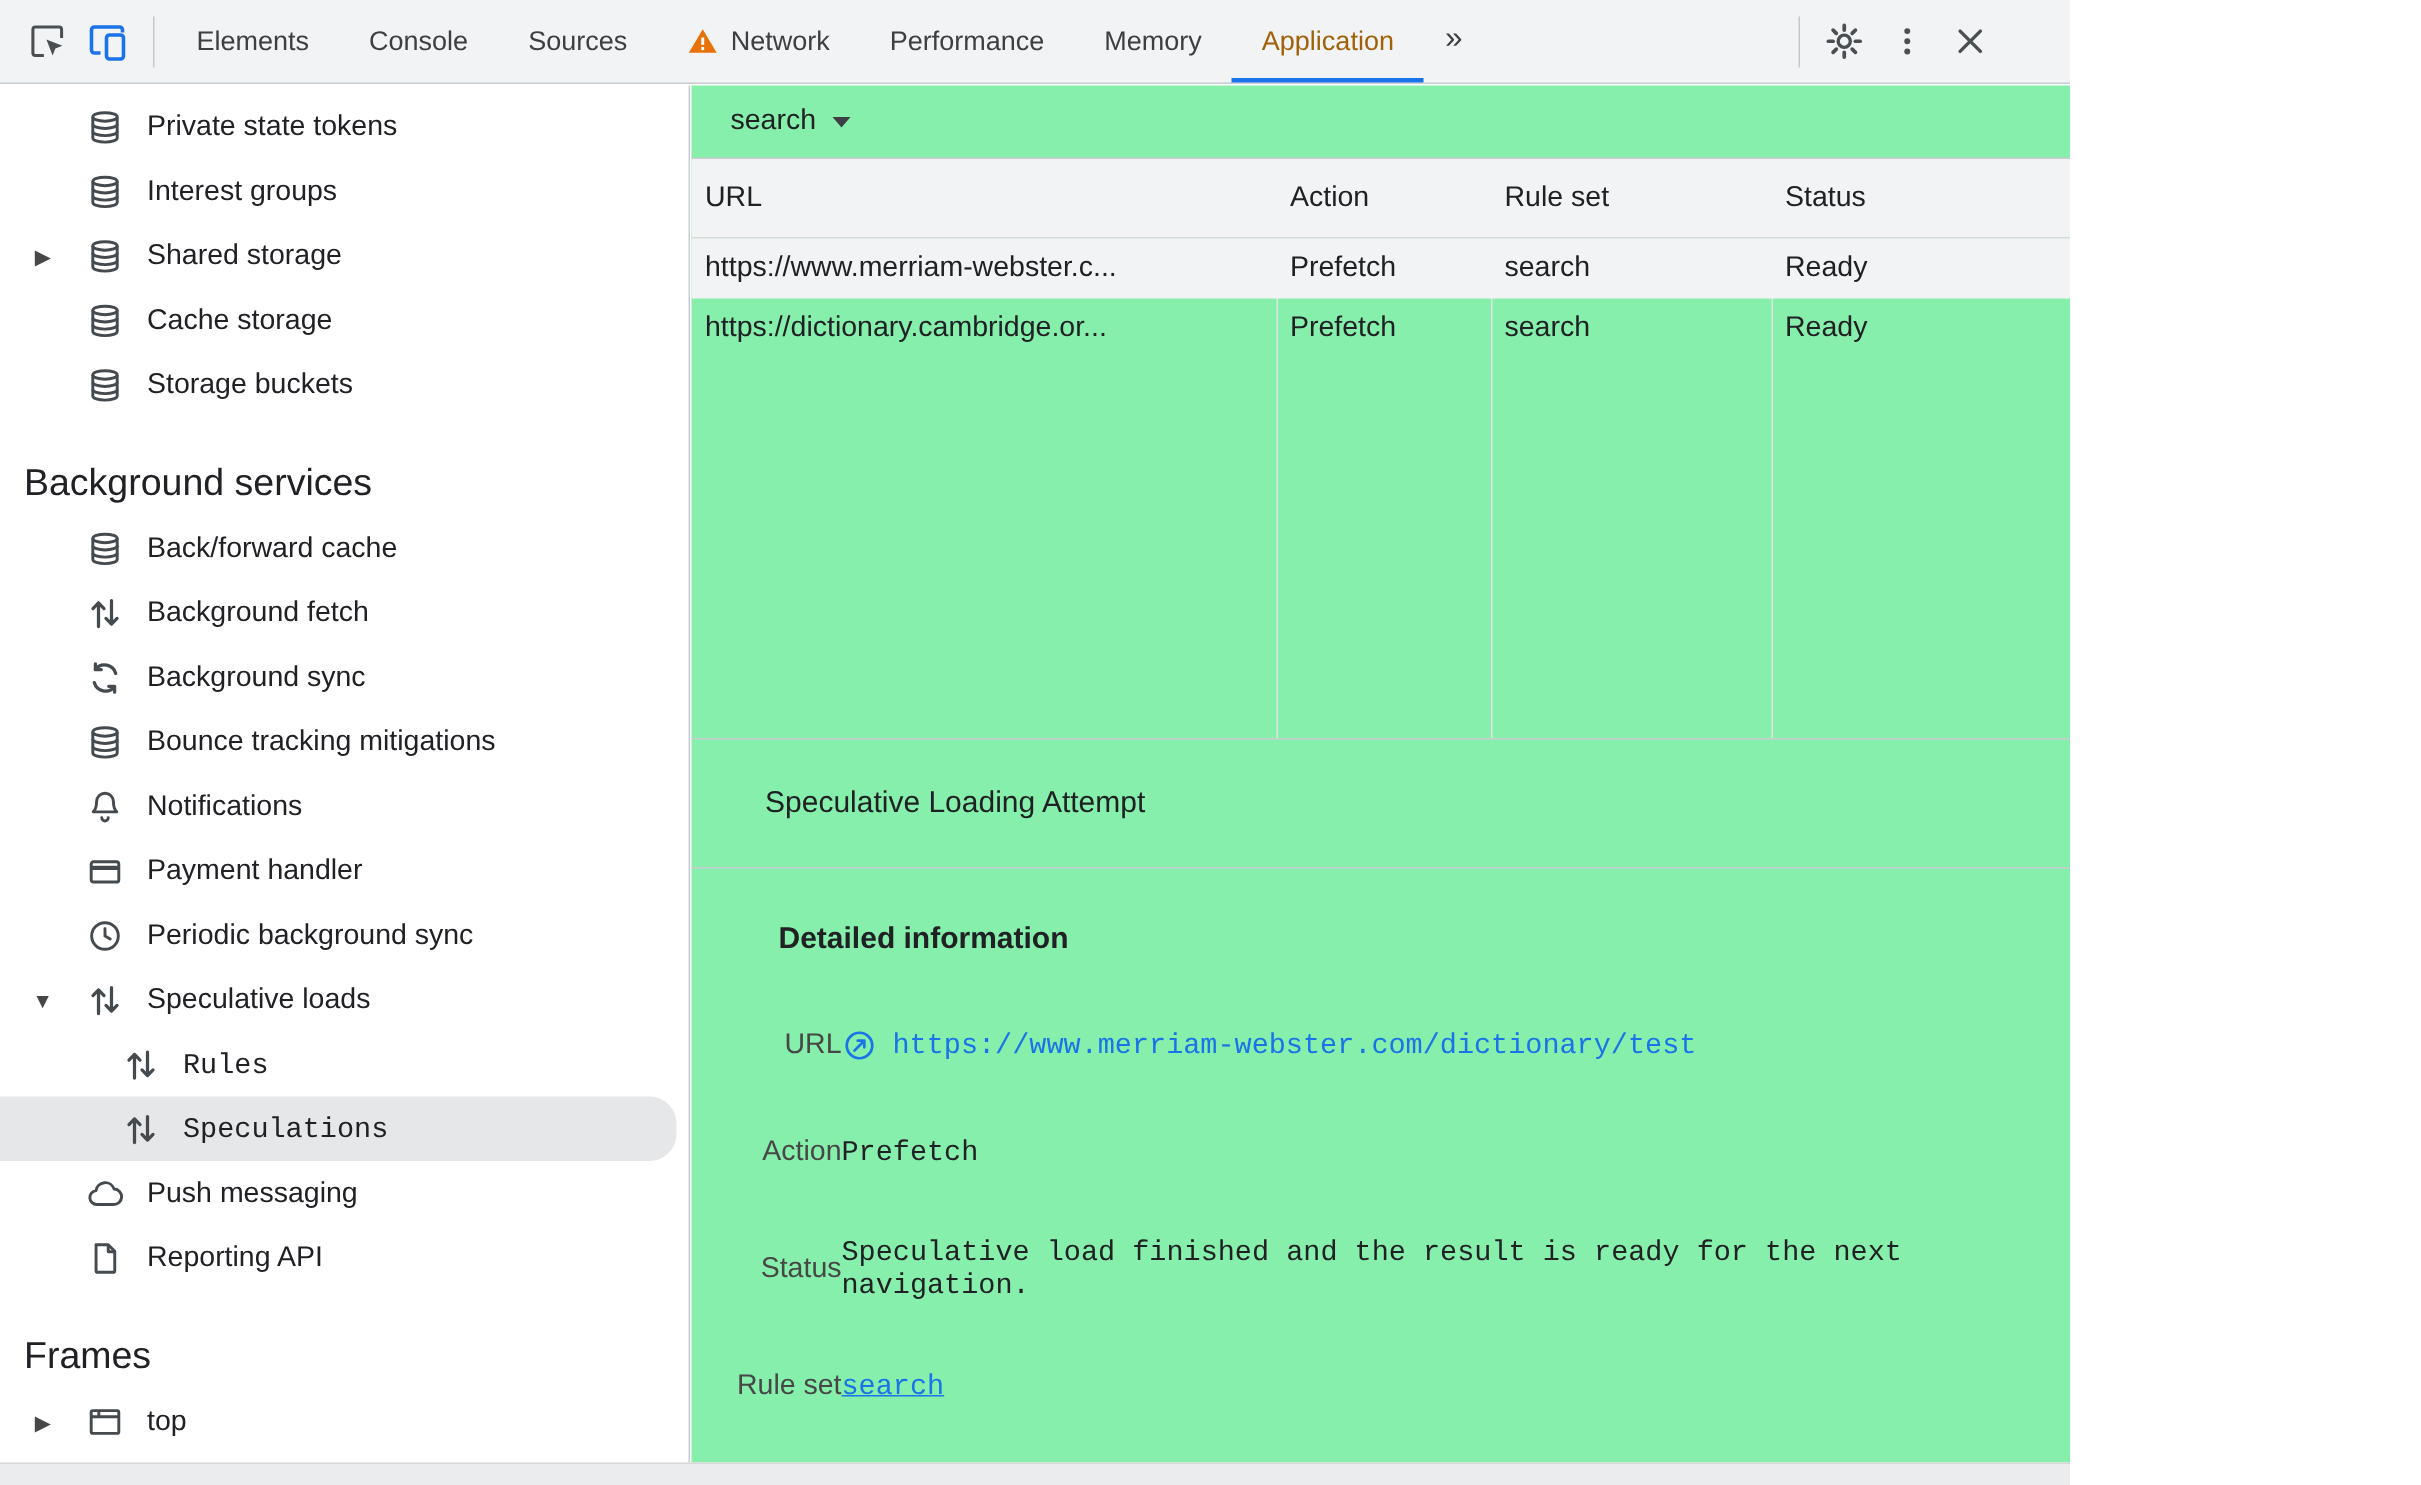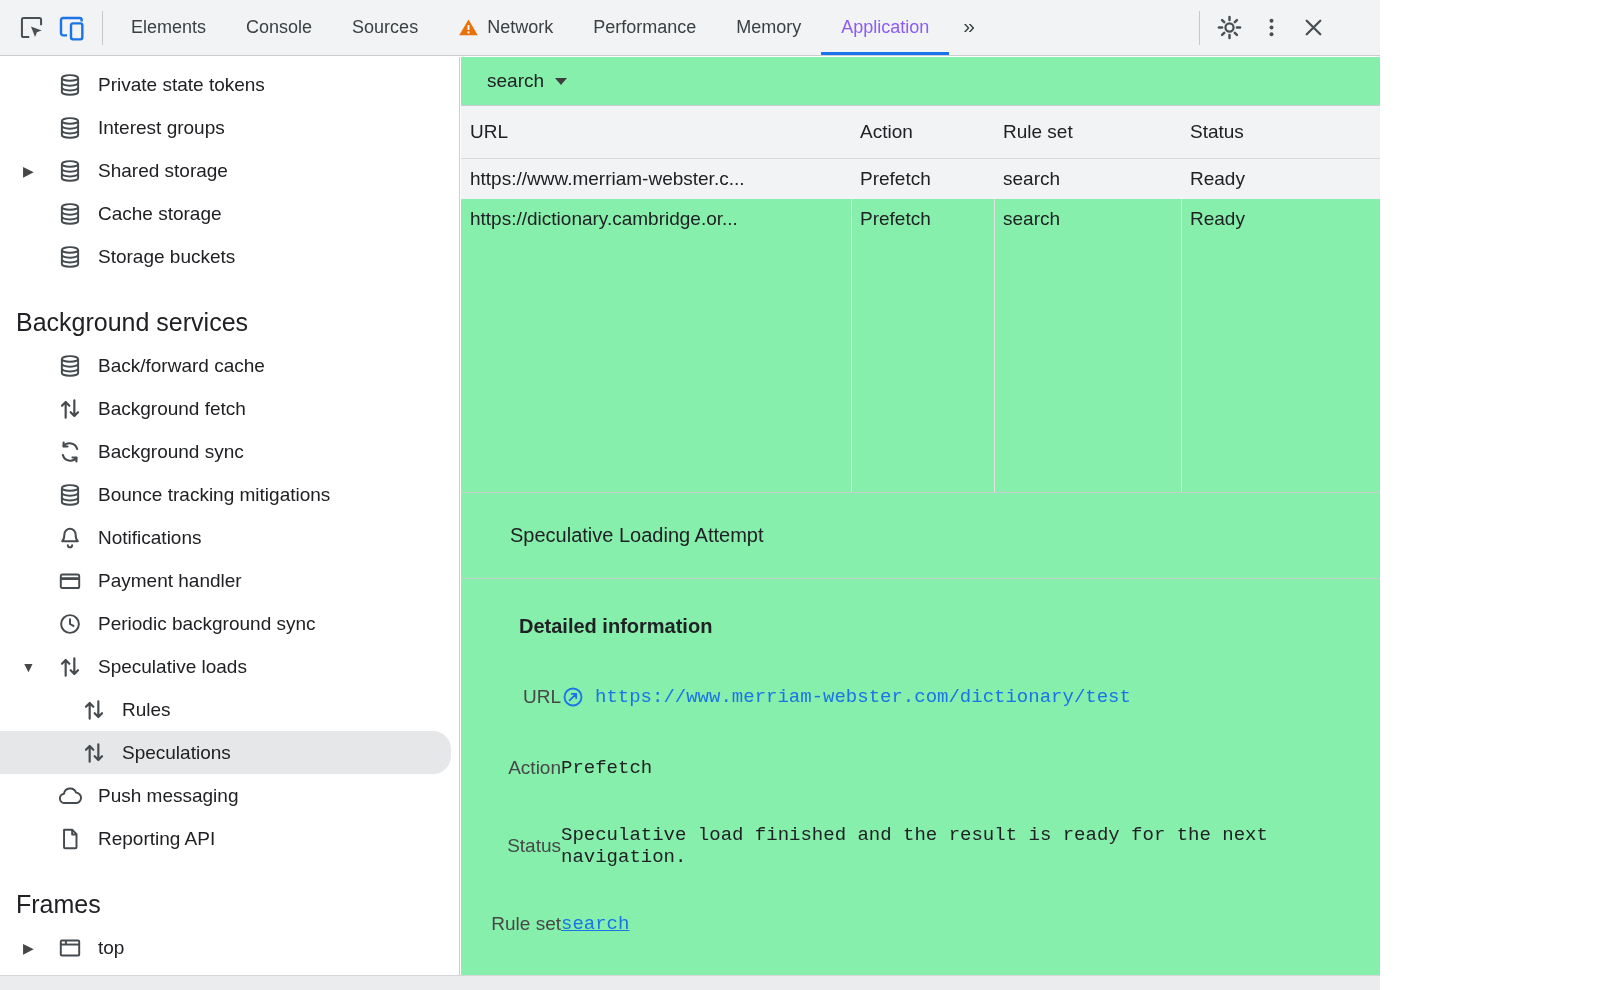--- a/index.html
+++ b/index.html
@@ -6,32 +6,32 @@
   body { margin:0; width:1614px; height:990px; font-family:"Liberation Sans", sans-serif; background:#fff; overflow:hidden; }
   .app { position:relative; width:1380px; height:990px; background:#fff; }
 
   
   .toolbar { position:absolute; top:0; left:0; right:0; height:56px; background:#f1f3f4; border-bottom:1px solid #cacdd1; display:flex; align-items:center; }
   .tb-btn { width:42px; height:42px; display:flex; align-items:center; justify-content:center; color:#4a4f53; flex:none; cursor:pointer; background:none; border:none; padding:0; }
   .tb-btn.device-active { color:#1a73e8; }
   .v-div { width:1px; height:34px; background:#c6c9cc; margin:0 8px; flex:none; }
   .tabs { display:flex; align-items:stretch; height:100%; }
   .tab { display:flex; align-items:center; gap:8px; padding:3px 20px 0 20px; font-size:18px; color:#3c4043; border-bottom:3px solid transparent; cursor:pointer; white-space:nowrap; }
-  .tab.active { color:#8b5cf6; border-bottom-color:#1a73e8;justify-content:center; }
+  .tab.active { color:#a16207; border-bottom-color:#1a73e8;justify-content:center; }
   .tab.more { font-size:21px; padding:0 14px; color:#3c4043; }
   .tb-spacer { flex:1; }
   .tb-right { display:flex; align-items:center; padding-right:46px; }
 
   
   .sidebar { position:absolute; top:57px; left:0; width:460px; bottom:15px; border-right:1px solid #cacdd1; background:#fff; overflow:hidden; padding-top:6px;text-align:center; }
   .side-row { display:flex; align-items:center; height:43px; cursor:pointer; }
   .side-row .disc { width:57px; display:flex; justify-content:center; align-items:center; font-size:14px; color:#474747; flex:none; }
   .side-row .icn { width:26px; height:26px; flex:none; color:#454a4e; }
   .side-row .lbl { font-size:19px; color:#202124; margin-left:15px; white-space:nowrap; }
-  .side-row.child { padding-left:24px; }
+  .side-row.child { padding-left:24px;font-family:Liberation Mono, monospace; }
   .side-row.selected { background:#e6e7e8; border-radius:0 18px 18px 0; margin-right:8px; }
   .side-header { font-size:25px; color:#202124; padding-left:16px; height:43px; display:flex; align-items:center; margin-top:23px; }
 
   
   .main { position:absolute; top:57px; left:461px; right:0; bottom:15px; background:#86efac; display:flex; flex-direction:column; }
   .filter-bar { height:49px; display:flex; align-items:center; padding-left:26px; border-bottom:1px solid #cacdd1; flex:none; }
   .dropdown { display:flex; align-items:center; font-size:19px; color:#202124; cursor:pointer; }
   .caret { width:0; height:0; border-left:6px solid transparent; border-right:6px solid transparent; border-top:7px solid #3c4043; margin-left:11px; }
 
   .grid { position:relative; height:387px; border-bottom:1px solid #cacdd1; flex:none; overflow:hidden; }

